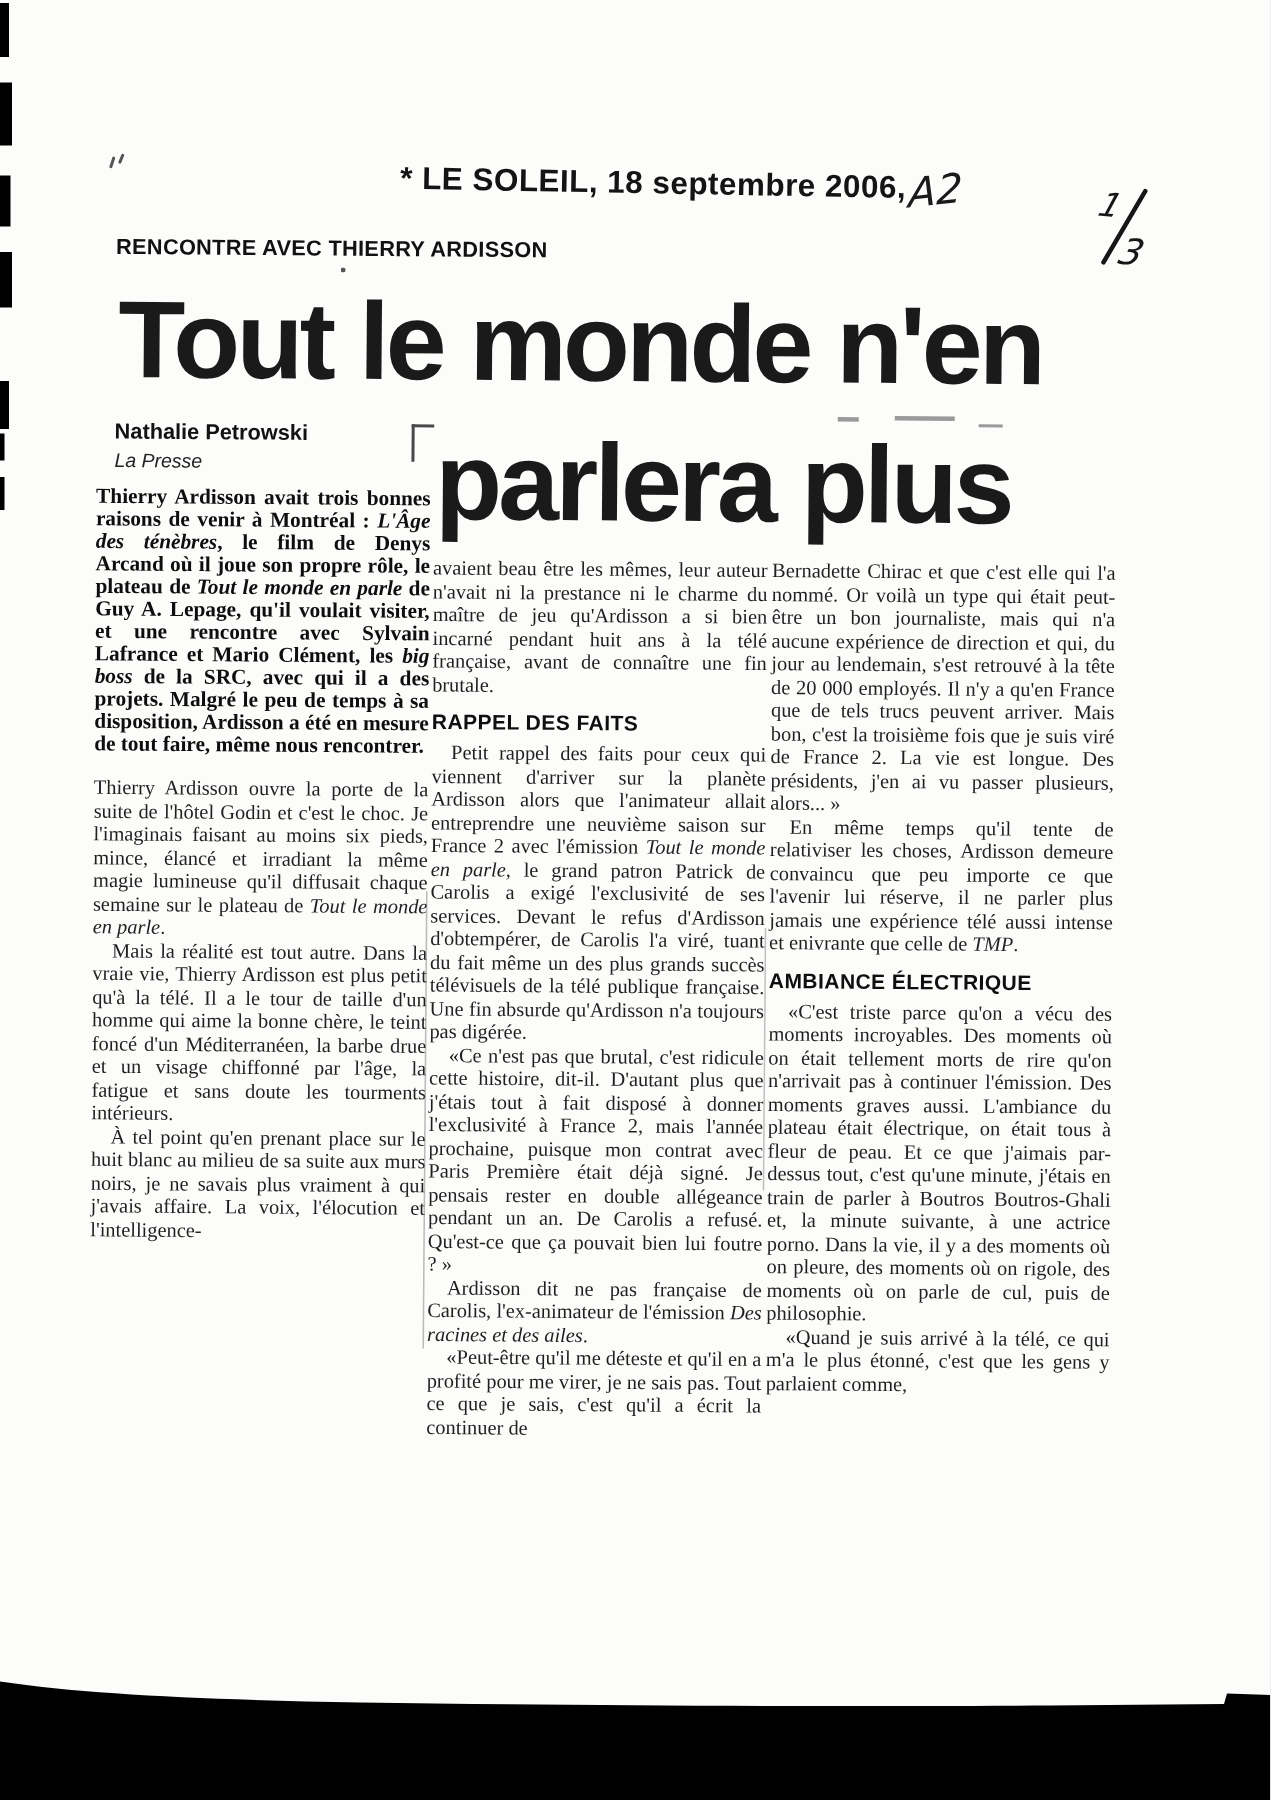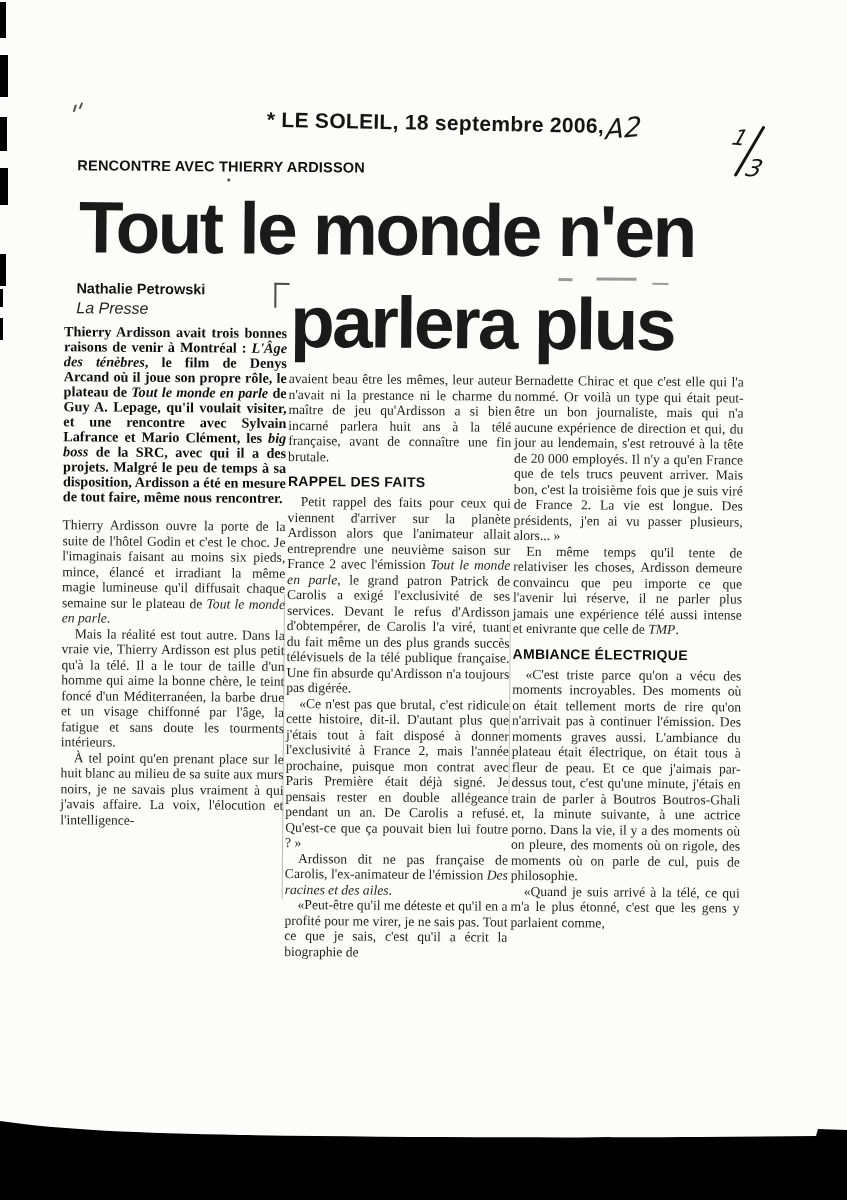--- a/index.html
+++ b/index.html
@@ -23,21 +23,21 @@
                  font-style:italic;font-size:24px;color:#161616;transform:skewX(-12deg);}
   .kicker{position:absolute;left:74px;top:160px;font-family:"Liberation Sans",sans-serif;
           font-weight:bold;font-size:14.5px;letter-spacing:.2px;color:#111;}
   .headline{position:absolute;margin:0;font-family:"Liberation Sans",sans-serif;font-weight:600;
             font-size:73px;letter-spacing:-2.5px;color:#1a1a1a;white-space:nowrap;line-height:1;}
   .headline.l1{left:76px;top:193px;}
   .headline.l2{left:288px;top:286px;}
   .byline{position:absolute;left:74px;top:283px;font-family:"Liberation Sans",sans-serif;
           font-weight:bold;font-size:14.5px;color:#121212;}
   .affil{position:absolute;left:74px;top:302px;font-family:"Liberation Sans",sans-serif;
-         font-style:italic;font-size:16px;color:#222;}
+         font-style:italic;font-size:13px;color:#222;}
   .bracket{position:absolute;left:272px;top:284px;width:13px;height:23px;
            border-left:2.5px solid #2a2a2a;border-top:2.5px solid #2a2a2a;opacity:.85;}
 
   
   .col{position:absolute;top:372px;}
   .col.c1{left:62px;top:327px;width:223px;}
   .col.c2{left:287px;width:223px;}
   .col.c3{left:513px;width:229px;}
   .col p{margin:0;text-align:justify;font-size:13.6px;line-height:15.5px;color:#1f1f1f;}
   .col p.indent{text-indent:13px;}
@@ -87,26 +87,26 @@
     <div class="dash" style="left:594px;top:276px;width:40px;height:3px;"></div>
     <div class="dash" style="left:650px;top:281px;width:16px;height:2px;"></div>
 
     <div class="col c1">
         <p class="lead"><span>Thierry Ardisson avait trois bonnes raisons de venir à Montréal : </span><em>L'Âge des ténèbres</em><span>, le film de Denys Arcand où il joue son propre rôle, le plateau de </span><em>Tout le monde en parle</em><span> de Guy A. Lepage, qu'il voulait visiter, et une rencontre avec Sylvain Lafrance et Mario Clément, les </span><em>big boss</em><span> de la SRC, avec qui il a des projets. Malgré le peu de temps à sa disposition, Ardisson a été en mesure de tout faire, même nous rencontrer.</span></p>
         <p class="body"><span>Thierry Ardisson ouvre la porte de la suite de l'hôtel Godin et c'est le choc. Je l'imaginais faisant au moins six pieds, mince, élancé et irradiant la même magie lumineuse qu'il diffusait chaque semaine sur le plateau de </span><em>Tout le monde en parle</em><span>.</span></p>
         <p class="indent"><span>Mais la réalité est tout autre. Dans la vraie vie, Thierry Ardisson est plus petit qu'à la télé. Il a le tour de taille d'un homme qui aime la bonne chère, le teint foncé d'un Méditerranéen, la barbe drue et un visage chiffonné par l'âge, la fatigue et sans doute les tourments intérieurs.</span></p>
         <p class="indent"><span>À tel point qu'en prenant place sur le huit blanc au milieu de sa suite aux murs noirs, je ne savais plus vraiment à qui j'avais affaire. La voix, l'élocution et l'intelligence-</span></p>
       </div>
     <div class="col c2">
-        <p class="body"><span>avaient beau être les mêmes, leur auteur n'avait ni la prestance ni le charme du maître de jeu qu'Ardisson a si bien incarné parlera huit ans à la télé française, avant de connaître une fin brutale.</span></p>
+        <p class="body"><span>avaient beau être les mêmes, leur auteur n'avait ni la prestance ni le charme du maître de jeu qu'Ardisson a si bien incarné pendant huit ans à la télé française, avant de connaître une fin brutale.</span></p>
         <h3 class="subhead">RAPPEL DES FAITS</h3>
         <p class="indent"><span>Petit rappel des faits pour ceux qui viennent d'arriver sur la planète Ardisson alors que l'animateur allait entreprendre une neuvième saison sur France 2 avec l'émission </span><em>Tout le monde en parle</em><span>, le grand patron Patrick de Carolis a exigé l'exclusivité de ses services. Devant le refus d'Ardisson d'obtempérer, de Carolis l'a viré, tuant du fait même un des plus grands succès télévisuels de la télé publique française. Une fin absurde qu'Ardisson n'a toujours pas digérée.</span></p>
         <p class="indent"><span>«Ce n'est pas que brutal, c'est ridicule cette histoire, dit-il. D'autant plus que j'étais tout à fait disposé à donner l'exclusivité à France 2, mais l'année prochaine, puisque mon contrat avec Paris Première était déjà signé. Je pensais rester en double allégeance pendant un an. De Carolis a refusé. Qu'est-ce que ça pouvait bien lui foutre ? »</span></p>
         <p class="indent"><span>Ardisson dit ne pas française de Carolis, l'ex-animateur de l'émission </span><em>Des racines et des ailes</em><span>.</span></p>
-        <p class="indent"><span>«Peut-être qu'il me déteste et qu'il en a profité pour me virer, je ne sais pas. Tout ce que je sais, c'est qu'il a écrit la biographie de</span></p>
+        <p class="indent"><span>«Peut-être qu'il me déteste et qu'il en a profité pour me virer, je ne sais pas. Tout ce que je sais, c'est qu'il a écrit la continuer de</span></p>
       </div>
     <div class="col c3">
         <p class="body"><span>Bernadette Chirac et que c'est elle qui l'a nommé. Or voilà un type qui était peut-être un bon journaliste, mais qui n'a aucune expérience de direction et qui, du jour au lendemain, s'est retrouvé à la tête de 20 000 employés. Il n'y a qu'en France que de tels trucs peuvent arriver. Mais bon, c'est la troisième fois que je suis viré de France 2. La vie est longue. Des présidents, j'en ai vu passer plusieurs, alors... »</span></p>
         <p class="indent"><span>En même temps qu'il tente de relativiser les choses, Ardisson demeure convaincu que peu importe ce que l'avenir lui réserve, il ne parler plus jamais une expérience télé aussi intense et enivrante que celle de </span><em>TMP</em><span>.</span></p>
         <h3 class="subhead">AMBIANCE ÉLECTRIQUE</h3>
         <p class="indent"><span>«C'est triste parce qu'on a vécu des moments incroyables. Des moments où on était tellement morts de rire qu'on n'arrivait pas à continuer l'émission. Des moments graves aussi. L'ambiance du plateau était électrique, on était tous à fleur de peau. Et ce que j'aimais par-dessus tout, c'est qu'une minute, j'étais en train de parler à Boutros Boutros-Ghali et, la minute suivante, à une actrice porno. Dans la vie, il y a des moments où on pleure, des moments où on rigole, des moments où on parle de cul, puis de philosophie.</span></p>
         <p class="indent"><span>«Quand je suis arrivé à la télé, ce qui m'a le plus étonné, c'est que les gens y parlaient comme,</span></p>
       </div>
 
     <div class="rule r12"></div>

